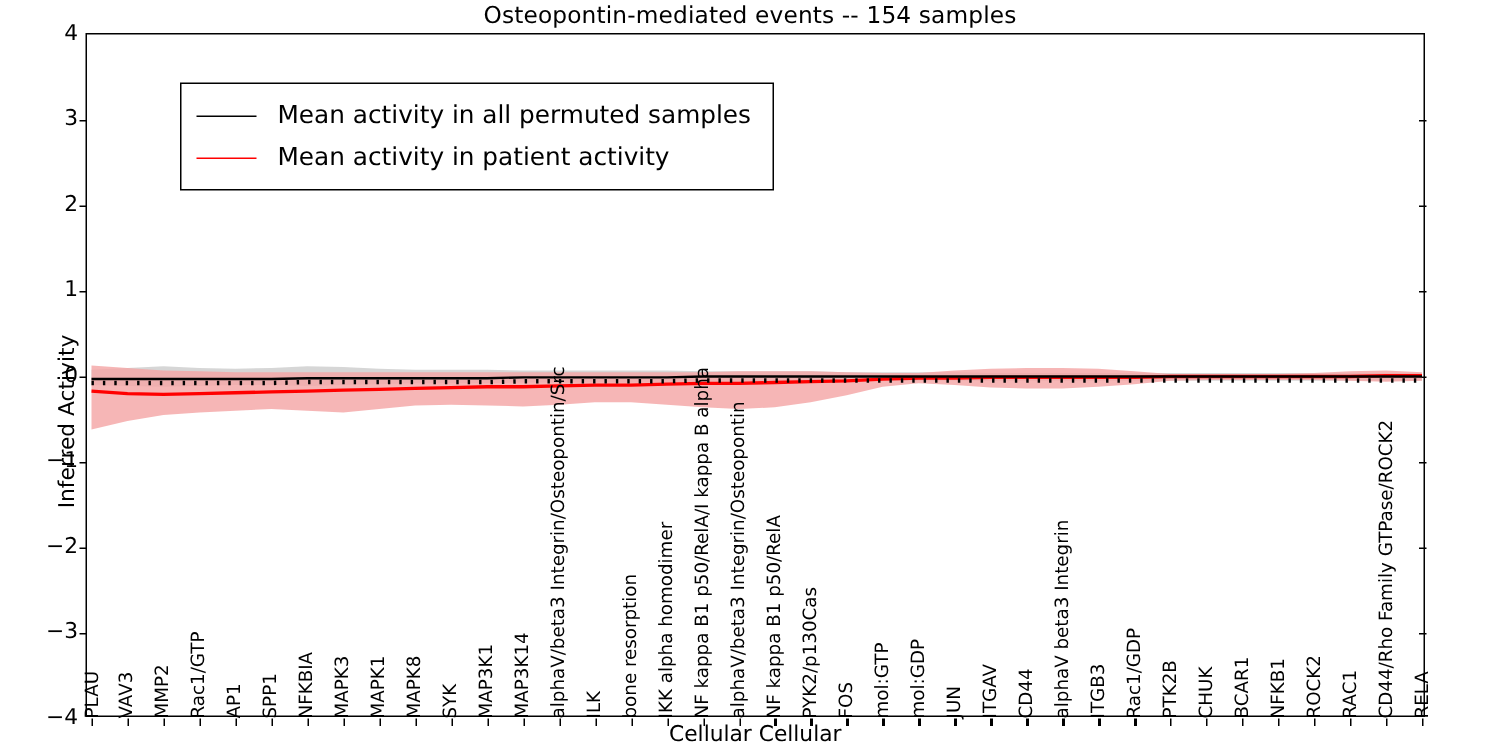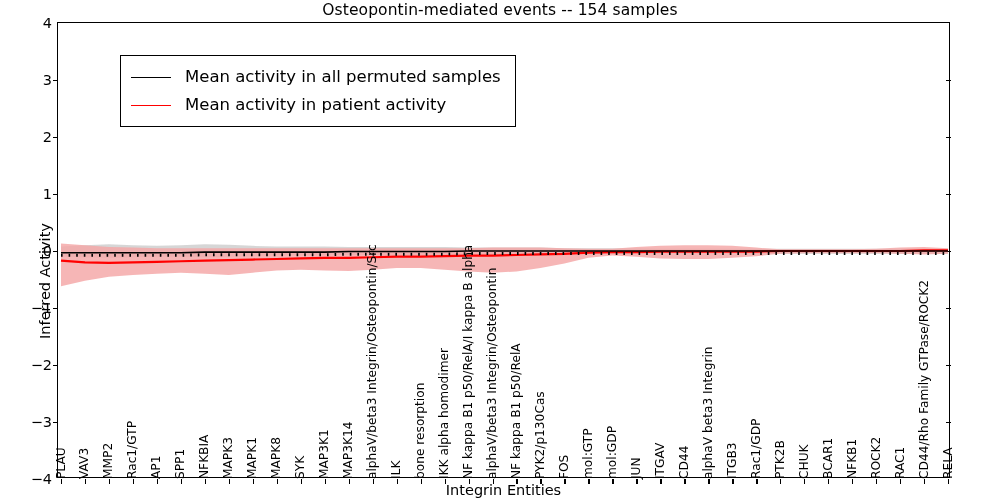--- a/index.html
+++ b/index.html
@@ -190,14 +190,14 @@
         <span class="legend-swatch"></span>
         <span class="legend-text">Mean activity in all permuted samples</span>
       </div>
       <div class="legend-row">
         <span class="legend-swatch red"></span>
         <span class="legend-text">Mean activity in patient activity</span>
       </div>
     </div>
   </div>
 
-  <div id="xlabel">Integrin Entities</div>
+  <div id="xlabel">Cellular Cellular</div>
 </div>
 
 </body></html>

